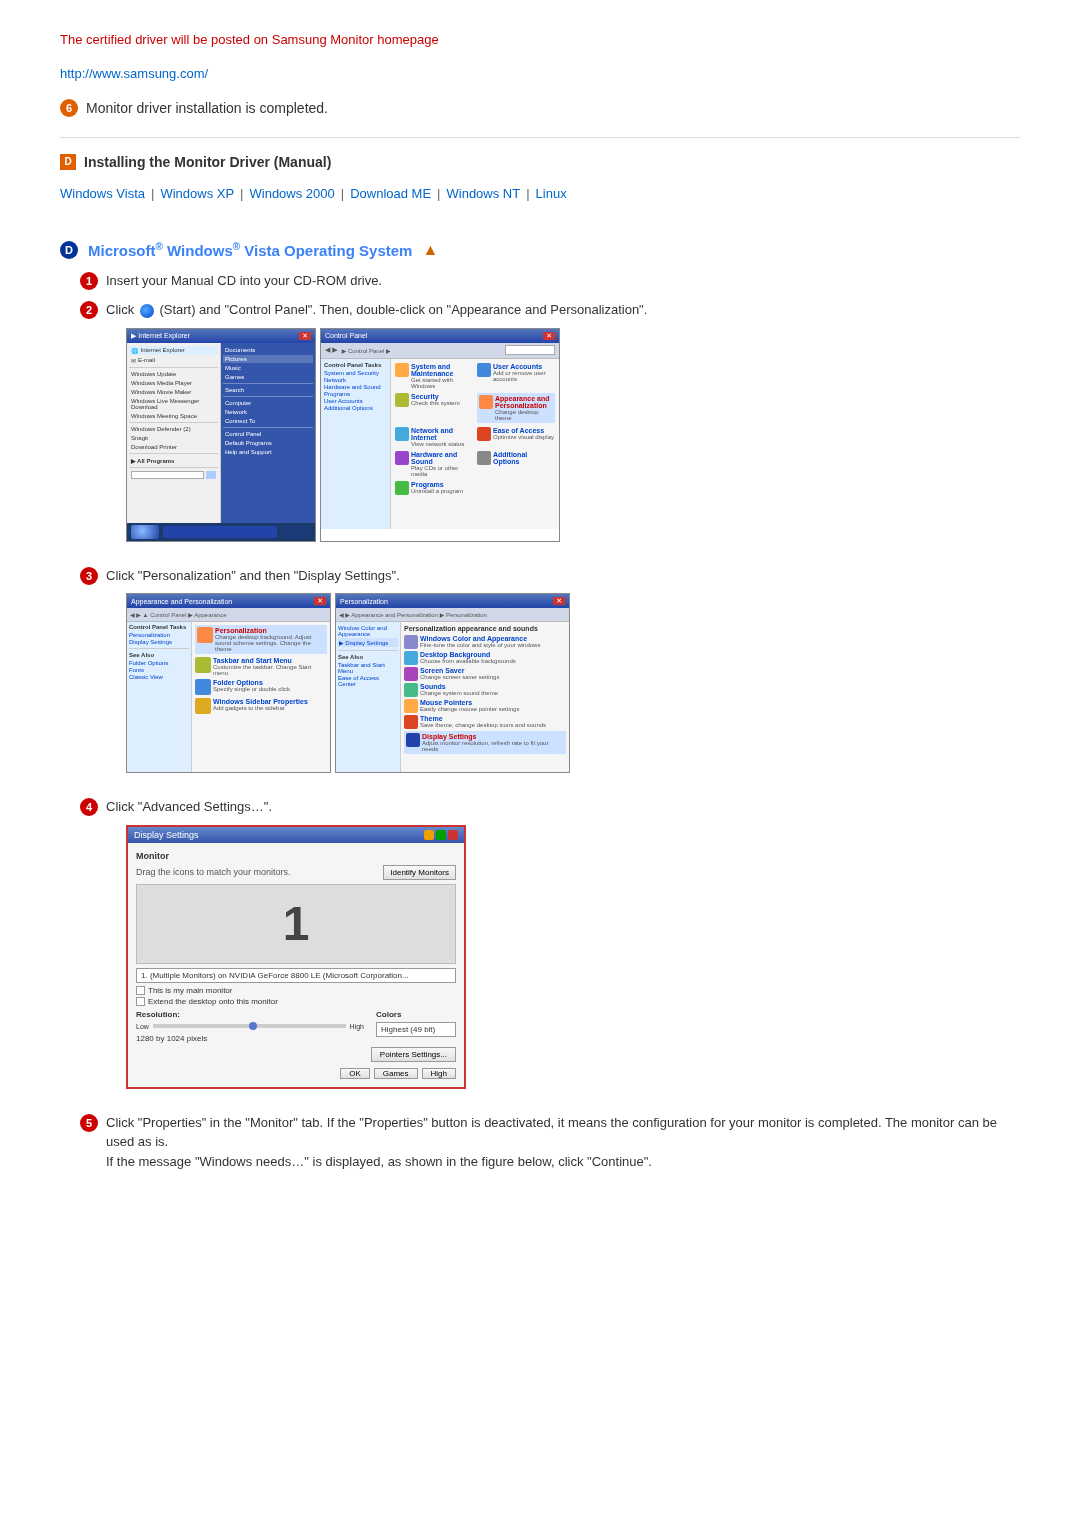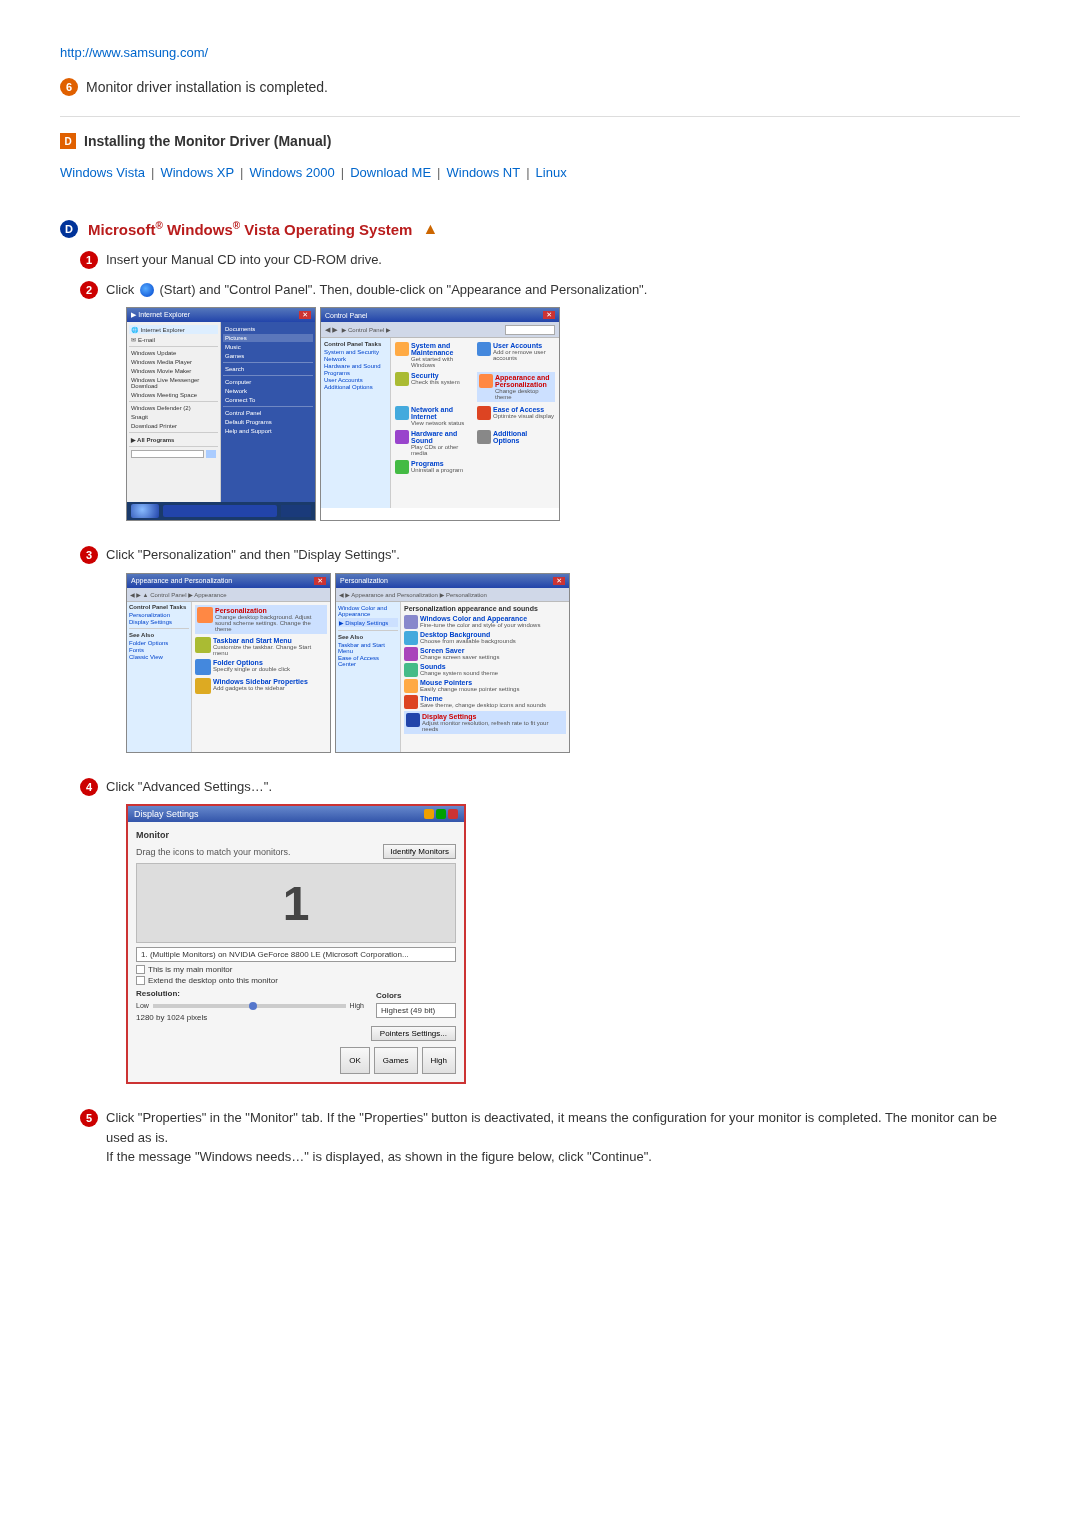--- a/index.html
+++ b/index.html
@@ -18,21 +18,21 @@
     .orange-circle { width: 18px; height: 18px; border-radius: 50%; background: #e06000; display: inline-flex; align-items: center; justify-content: center; color: white; font-weight: bold; font-size: 11px; flex-shrink: 0; }
     .completed-text { font-size: 14px; color: #333; }
     .installing-header { display: flex; align-items: center; gap: 8px; font-weight: bold; font-size: 14px; color: #333; margin-bottom: 16px; }
     .orange-square { width: 16px; height: 16px; background: #e06000; display: inline-flex; align-items: center; justify-content: center; color: white; font-weight: bold; font-size: 10px; flex-shrink: 0; }
     .nav-links { display: flex; gap: 0; margin-bottom: 24px; }
     .nav-link { color: #0066cc; font-size: 13px; text-decoration: none; }
     .nav-sep { color: #666; margin: 0 6px; font-size: 13px; }
     .os-section { margin-bottom: 20px; }
     .os-header { display: flex; align-items: center; gap: 10px; margin-bottom: 12px; }
     .blue-circle { width: 18px; height: 18px; border-radius: 50%; background: #003399; display: inline-flex; align-items: center; justify-content: center; color: white; font-weight: bold; font-size: 11px; flex-shrink: 0; }
-    .os-title { font-size: 15px; font-weight: bold; color: #b91c1c; }
+    .os-title { font-size: 15px; font-weight: bold; color: #3b82f6; }
     .os-title sup { font-size: 10px; font-weight: bold; }
     .warning-icon { color: #cc6600; font-size: 16px; }
     .step { display: flex; align-items: flex-start; gap: 8px; margin-bottom: 10px; padding-left: 20px; }
     .step-num { width: 18px; height: 18px; border-radius: 50%; display: inline-flex; align-items: center; justify-content: center; color: white; font-weight: bold; font-size: 11px; flex-shrink: 0; margin-top: 1px; }
     .step-num-1 { background: #cc0000; }
     .step-num-2 { background: #cc0000; }
     .step-num-3 { background: #cc0000; }
     .step-num-4 { background: #cc0000; }
     .step-num-5 { background: #cc0000; }
     .step-text { font-size: 13px; color: #333; line-height: 1.5; }
@@ -49,28 +49,29 @@
     .ds-label { font-size: 9px; font-weight: bold; color: #333; margin-bottom: 4px; }
     .ds-monitor-area { background: #ddd; height: 80px; display: flex; align-items: center; justify-content: center; margin: 4px 0; border: 1px solid #bbb; }
     .ds-monitor-num { font-size: 48px; font-weight: bold; color: #444; }
     .ds-dropdown { border: 1px solid #999; background: white; padding: 2px 4px; font-size: 8px; width: 100%; margin: 3px 0; }
     .ds-checkbox-row { display: flex; align-items: center; gap: 3px; font-size: 8px; margin: 2px 0; }
     .ds-checkbox { width: 9px; height: 9px; border: 1px solid #999; background: white; }
     .ds-resolution-row { display: flex; justify-content: space-between; align-items: center; margin: 4px 0; font-size: 8px; }
     .ds-slider { flex: 1; height: 4px; background: #ccc; margin: 0 4px; position: relative; }
     .ds-slider-thumb { width: 8px; height: 8px; background: #5577cc; border-radius: 50%; position: absolute; top: -2px; left: 50%; }
     .ds-bottom-row { display: flex; gap: 4px; justify-content: flex-end; margin-top: 6px; }
-    .ds-btn { border: 1px solid #999; background: linear-gradient(to bottom, #f8f8f8, #e0e0e0); padding: 8px 8px; font-size: 8px; cursor: pointer; }
+    .ds-btn { border: 1px solid #999; background: linear-gradient(to bottom, #f8f8f8, #e0e0e0); padding: 0 8px; font-size: 8px; cursor: pointer; }
     .ds-btn-adv { background: linear-gradient(to bottom, #f8f8f8, #e0e0e0); }
     .two-screenshots { display: flex; gap: 4px; margin: 8px 0 14px 20px; }
   </style>
 </head>
 <body>
 
 <div class="section">
+  <p class="red-text">The certified driver will be posted on Samsung Monitor homepage</p>
   <br>
   <a class="blue-link" href="#">http://www.samsung.com/</a>
 </div>
 
 <div class="completed-msg">
   <span class="orange-circle">6</span>
   <span class="completed-text">Monitor driver installation is completed.</span>
 </div>
 
 <hr style="border:none; border-top:1px solid #ddd; margin: 10px 0 16px 0;">
@@ -431,21 +432,21 @@
           </div>
           <div class="ds-dropdown">1. (Multiple Monitors) on NVIDIA GeForce 8800 LE (Microsoft Corporation...</div>
           <div class="ds-checkbox-row">
             <div class="ds-checkbox"></div>
             <span>This is my main monitor</span>
           </div>
           <div class="ds-checkbox-row">
             <div class="ds-checkbox"></div>
             <span>Extend the desktop onto this monitor</span>
           </div>
-          <div style="display:flex;gap:12px;margin:4px 0;align-items:center;">
+          <div style="display:flex;gap:12px;margin:4px 0;align-items:flex-start;">
             <div style="flex:1;">
               <div style="font-size:8px;font-weight:bold;">Resolution:</div>
               <div class="ds-resolution-row">
                 <span style="font-size:7px;">Low</span>
                 <div class="ds-slider">
                   <div class="ds-slider-thumb"></div>
                 </div>
                 <span style="font-size:7px;">High</span>
               </div>
               <div style="font-size:8px;">1280 by 1024 pixels</div>

